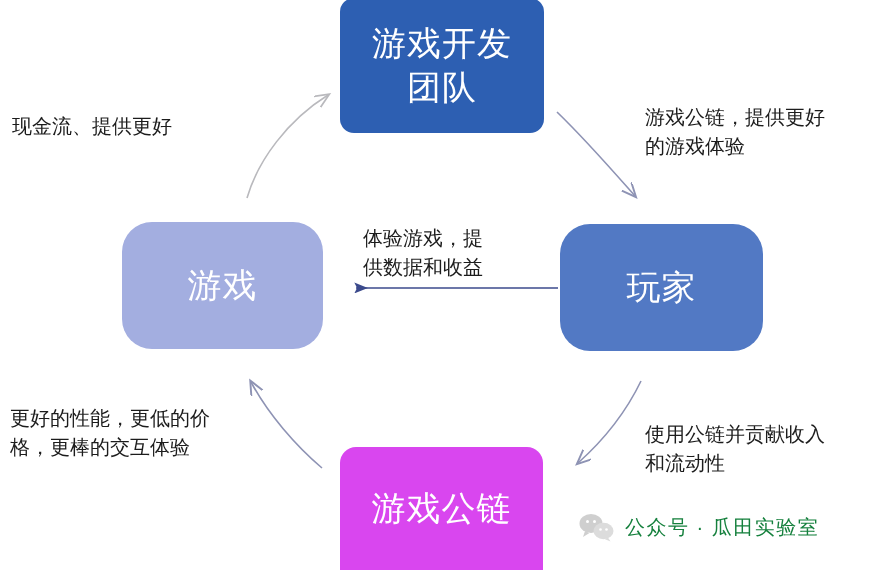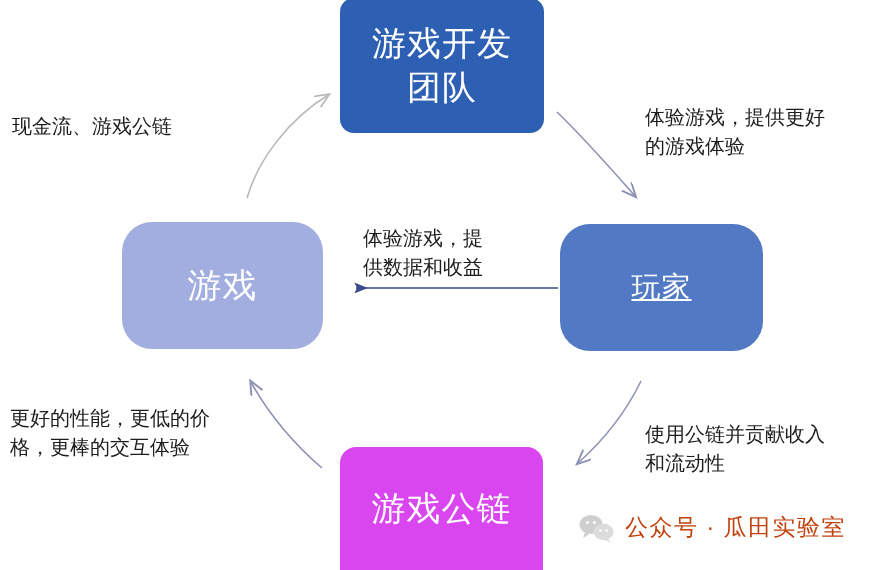--- a/index.html
+++ b/index.html
@@ -27,22 +27,21 @@
   #node-dev{
     left:340px;top:-2px;width:204px;height:135px;
     background:#2d5fb2;
     font-size:34px;
     border-radius:14px;
     padding:0 14px;
   }
   #node-player{
     left:560px;top:224px;width:203px;height:127px;
     background:#5279c4;
-    font-size:29px;
-    text-decoration:underline;
+    font-size:34px;
   }
   #node-game{
     left:122px;top:222px;width:201px;height:127px;
     background:#a3aee0;
     font-size:34px;
   }
   #node-chain{
     left:340px;top:447px;width:203px;height:123px;
     background:#d946ef;
     font-size:34px;
@@ -66,22 +65,22 @@
   #label-chainuse{left:645px;top:420px;width:235px;}
 
   
   #watermark{
     position:absolute;
     left:578px;top:512px;
     display:flex;align-items:center;gap:9px;
     z-index:6;
   }
   #watermark .wm-text{
-    color:#c2410c;
-    font-size:23px;
+    color:#15803d;
+    font-size:20px;
     letter-spacing:1.5px;
     white-space:nowrap;
   }
   #watermark .wm-icon{display:block;}
 </style>
 </head>
 <body>
 
 <svg id="canvas" viewBox="0 0 885 570" xmlns="http://www.w3.org/2000/svg">
   <defs>
@@ -109,23 +108,23 @@
 
 <div class="node" id="node-dev">游戏开发
 团队</div>
 
 <div class="node" id="node-player">玩家</div>
 
 <div class="node" id="node-game">游戏</div>
 
 <div class="node" id="node-chain">游戏公链</div>
 
-<div class="edge-label" id="label-cash">现金流、游戏公链</div>
+<div class="edge-label" id="label-cash">现金流、提供更好</div>
 
-<div class="edge-label" id="label-product">体验游戏，提供更好
+<div class="edge-label" id="label-product">游戏公链，提供更好
 的游戏体验</div>
 
 <div class="edge-label" id="label-experience">体验游戏，提
 供数据和收益</div>
 
 <div class="edge-label" id="label-chainuse">使用公链并贡献收入
 和流动性</div>
 
 <div class="edge-label" id="label-performance">更好的性能，更低的价
 格，更棒的交互体验</div>

